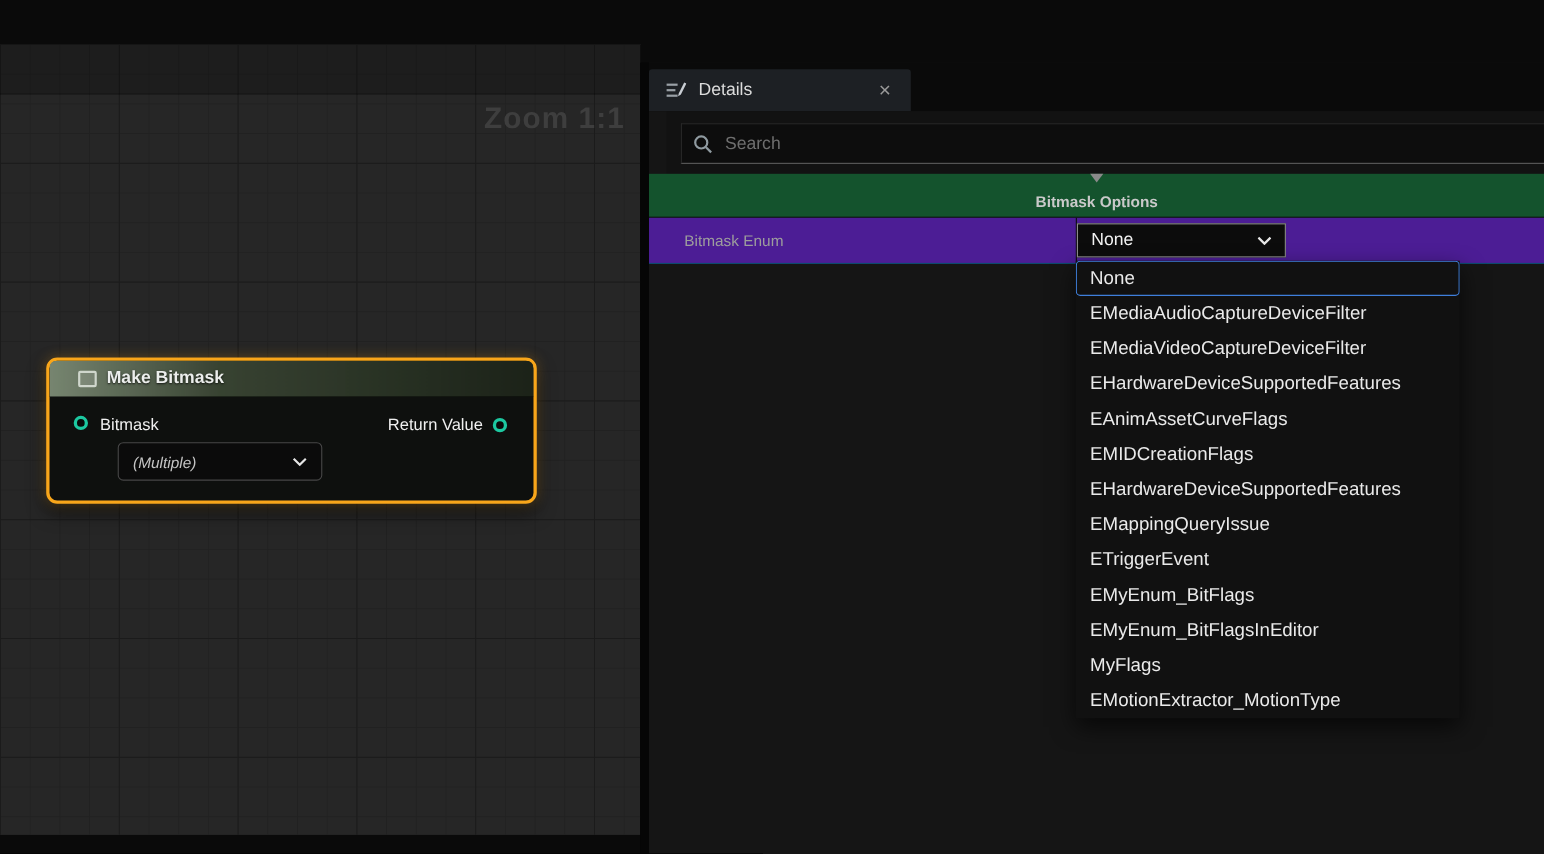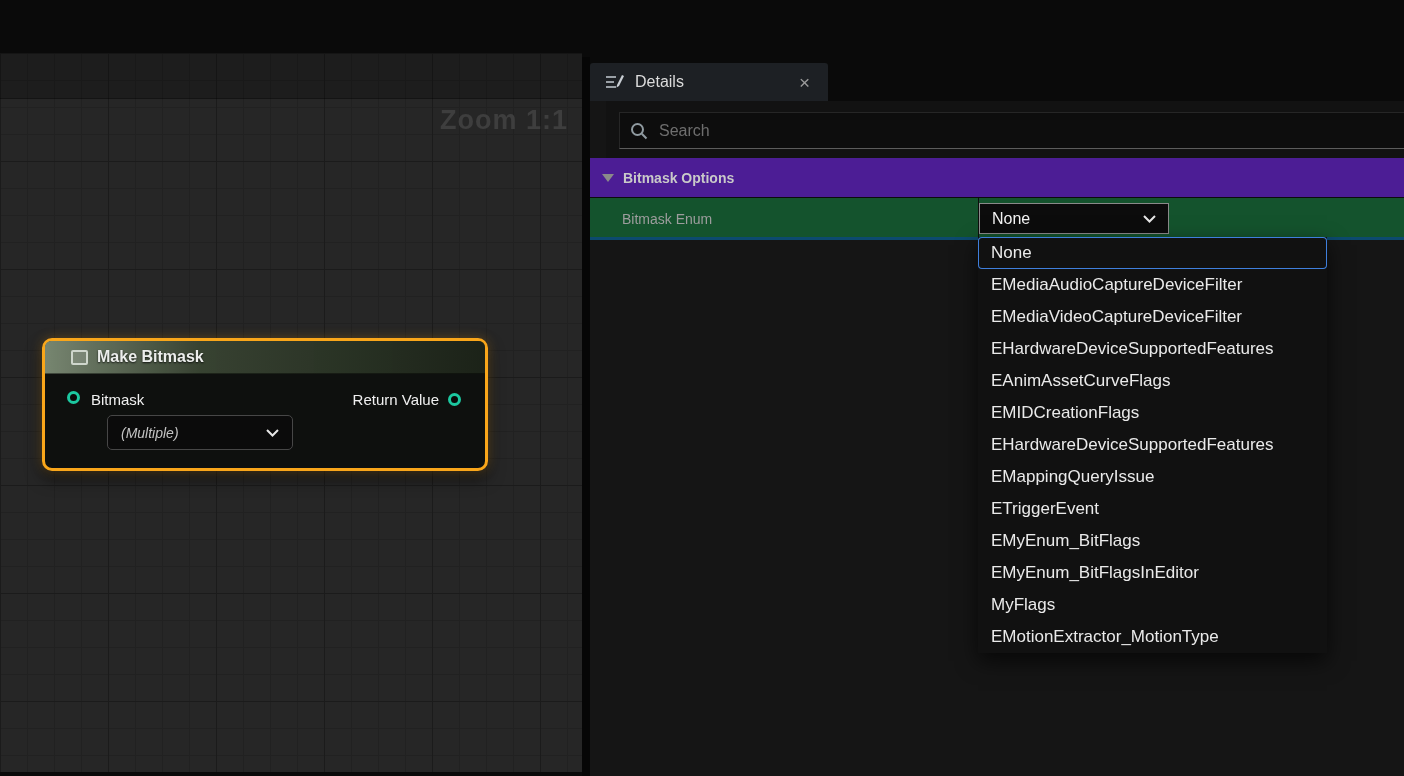--- a/index.html
+++ b/index.html
@@ -5,21 +5,21 @@
   * { margin:0; padding:0; box-sizing:border-box; }
   html,body { width:1404px; height:776px; overflow:hidden; background:#000;
               font-family:"Liberation Sans", sans-serif; }
   .root { position:relative; width:1404px; height:776px; background:#0a0a0a; }
 
   
   .topbar { position:absolute; left:0; top:0; width:1404px; height:57px; background:#0a0a0a; }
 
   
   .graph {
-    position:absolute; left:0; top:53px; width:582px; height:719px;
+    position:absolute; left:0; top:40px; width:582px; height:719px;
     background-color:#262626;
     background-image:
       linear-gradient(#1b1b1b 1px, transparent 1px),
       linear-gradient(90deg,#1b1b1b 1px, transparent 1px),
       linear-gradient(#212121 1px, transparent 1px),
       linear-gradient(90deg,#212121 1px, transparent 1px);
     background-size:108px 108px,108px 108px,27px 27px,27px 27px;
   }
   .graph-topstrip { position:absolute; left:0; top:0; width:100%; height:46px;
                     background:rgba(0,0,0,0.22); border-bottom:1px solid rgba(0,0,0,0.3); }
@@ -59,29 +59,29 @@
   .tab-close { font-size:19px; color:#9a9a9a; line-height:1; cursor:pointer; padding:2px 4px; }
 
   .search-area { position:absolute; left:16px; top:44px; width:100%; height:57px; background:#121212; }
   .search-box { position:absolute; left:13px; top:11px; right:0; height:37px; background:#0d0d0d;
                 border:1px solid #262626; border-bottom:1px solid #5c5c5c;
                 display:flex; align-items:center; gap:11px; padding:0 10px; }
   .search-input { flex:1; background:transparent; border:none; outline:none;
                   font-size:16px; color:#cfcfcf; font-family:"Liberation Sans",sans-serif; }
   .search-input::placeholder { color:#6e6e6e; }
 
-  .section-header { position:absolute; left:0; top:101px; width:100%; height:40px; background:#4c1d95;
+  .section-header { position:absolute; left:0; top:101px; width:100%; height:40px; background:#14532d;
                     border-bottom:1px solid #0c0c0c; display:flex; align-items:center; gap:9px;
-                    padding:0 12px; cursor:pointer; }
+                    padding:0 12px; cursor:pointer;flex-direction:column; }
   .tri-down { width:0; height:0; border-left:6px solid transparent; border-right:6px solid transparent;
               border-top:8px solid #8a8a8a; }
   .section-title { font-size:14px; font-weight:bold; color:#c9c9c9; }
 
-  .prop-row { position:absolute; left:0; top:141px; width:100%; height:42px; background:#14532d;
-              border-bottom:3px solid #0c4a6e; }
+  .prop-row { position:absolute; left:0; top:141px; width:100%; height:42px; background:#4c1d95;
+              border-bottom:1px solid #0c4a6e; }
   .prop-label { position:absolute; left:32px; top:0; height:42px; display:flex; align-items:center;
                 font-size:14px; color:#9d9d9d; }
   .prop-splitter { position:absolute; left:388px; top:0; width:1px; height:42px; background:#0d0d0d; }
   .combo { position:absolute; left:389px; top:5px; width:190px; height:31px; background:#0c0c0c;
            border:1px solid #8a8a8a; display:flex; align-items:center; justify-content:space-between;
            padding:0 12px; cursor:pointer; }
   .combo-value { font-size:16px; color:#f2f2f2; }
 
   .dropdown { position:absolute; left:388px; top:180px; width:349px; background:#111111;
               box-shadow:0 8px 20px rgba(0,0,0,0.65); z-index:5; }

